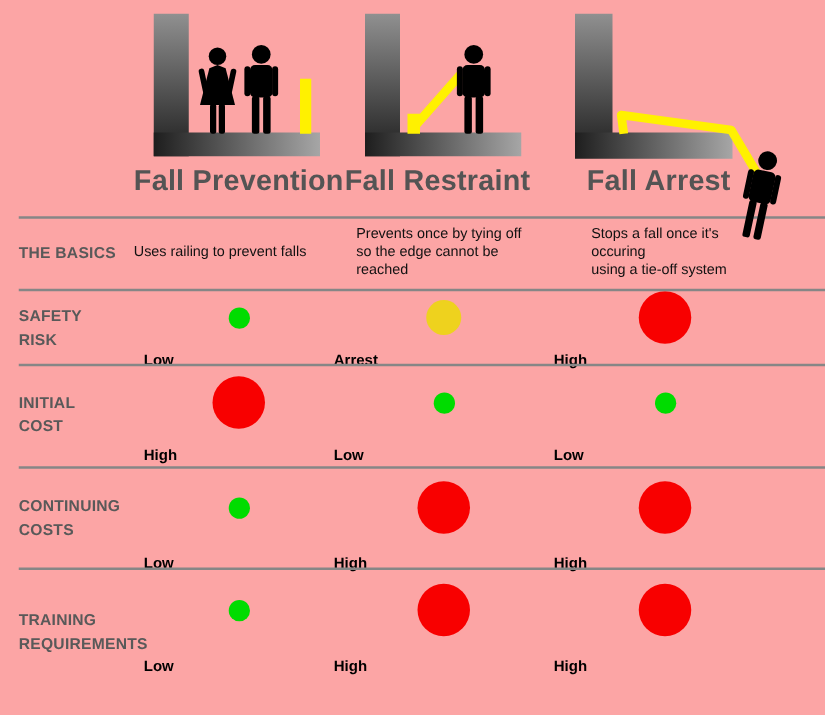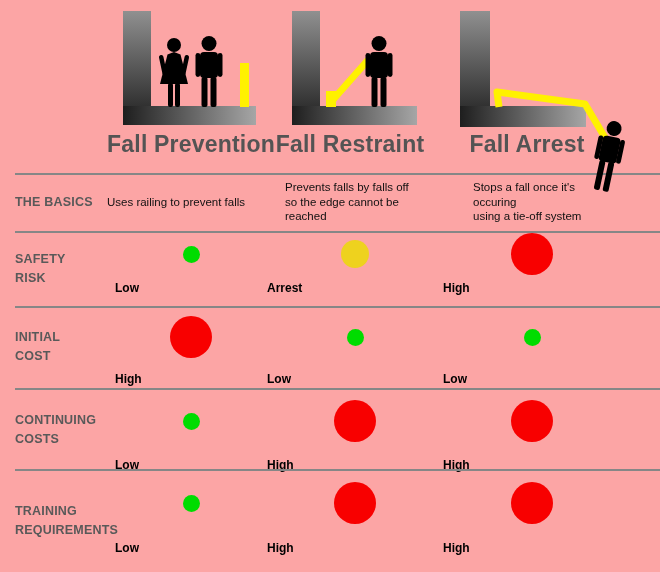--- a/index.html
+++ b/index.html
@@ -26,21 +26,21 @@
   .row{
     position:relative;display:grid;
     grid-template-columns:115px 152px 176px 178px 1fr;
     box-sizing:border-box;
   }
   .row::before{
     content:"";position:absolute;top:0;left:15px;right:0;height:2px;
     background:var(--c-divider,#868686);
   }
   .row-basics{height:58px;}
-  .row-safety{height:75px;}
+  .row-safety{height:60px;}
   .row-initial{height:82px;}
   .row-continuing{height:81px;}
   .row-training{height:103px;}
   .rowlabel{
     box-sizing:border-box;padding-left:15px;display:flex;align-items:center;
     font-size:12.5px;font-weight:700;line-height:19px;color:var(--c-heading,#595959);
     white-space:pre-line;letter-spacing:0.2px;
   }
   .row-continuing .rowlabel{}
   .desc{
@@ -126,21 +126,21 @@
     <div class="col-title t1">Fall Prevention</div>
     <div class="col-title t2">Fall Restraint</div>
     <div class="col-title t3">Fall Arrest</div>
   </div>
 
   <div class="rows">
 
     <div class="row row-basics">
       <div class="rowlabel">THE BASICS</div>
       <div class="desc c1">Uses railing to prevent falls</div>
-      <div class="desc c2">Prevents falls by falls off
+      <div class="desc c2">Prevents once by tying off
 so the edge cannot be reached</div>
       <div class="desc c3">Stops a fall once it's occuring
 using a tie-off system</div>
       <div></div>
     </div>
 
     <div class="row row-safety">
       <div class="rowlabel">SAFETY
 RISK</div>
       <div class="dotcell">

